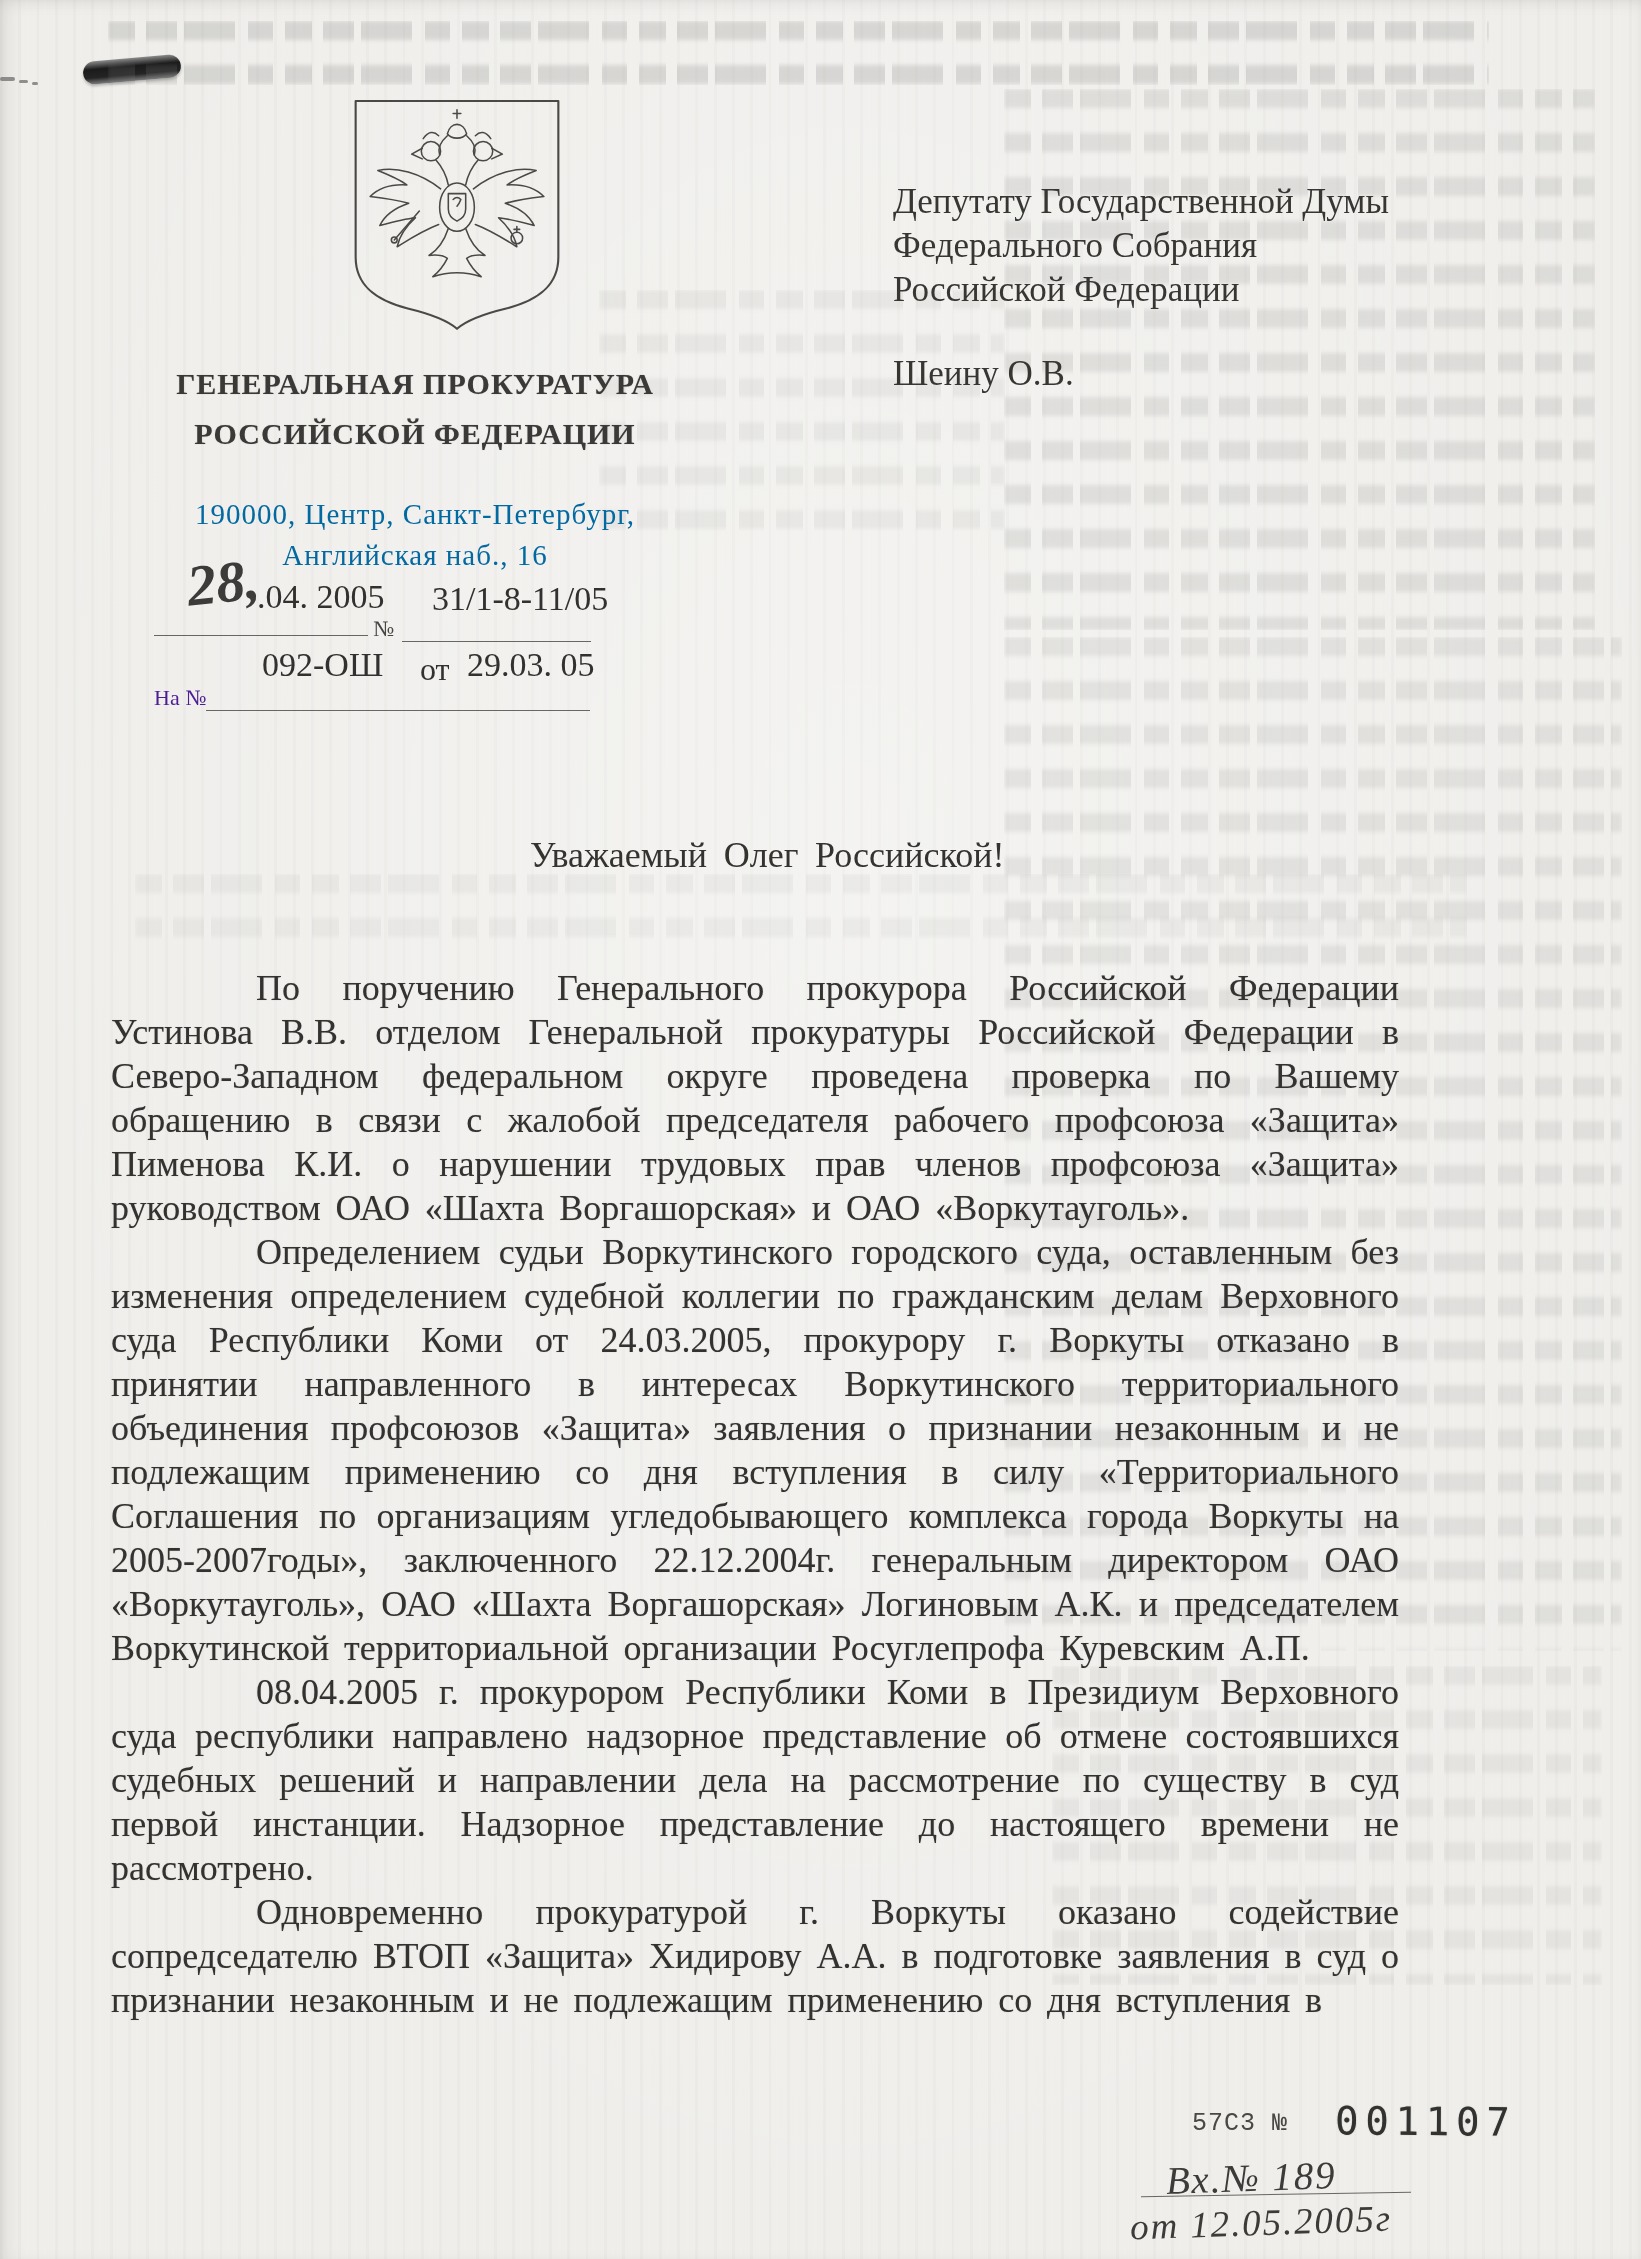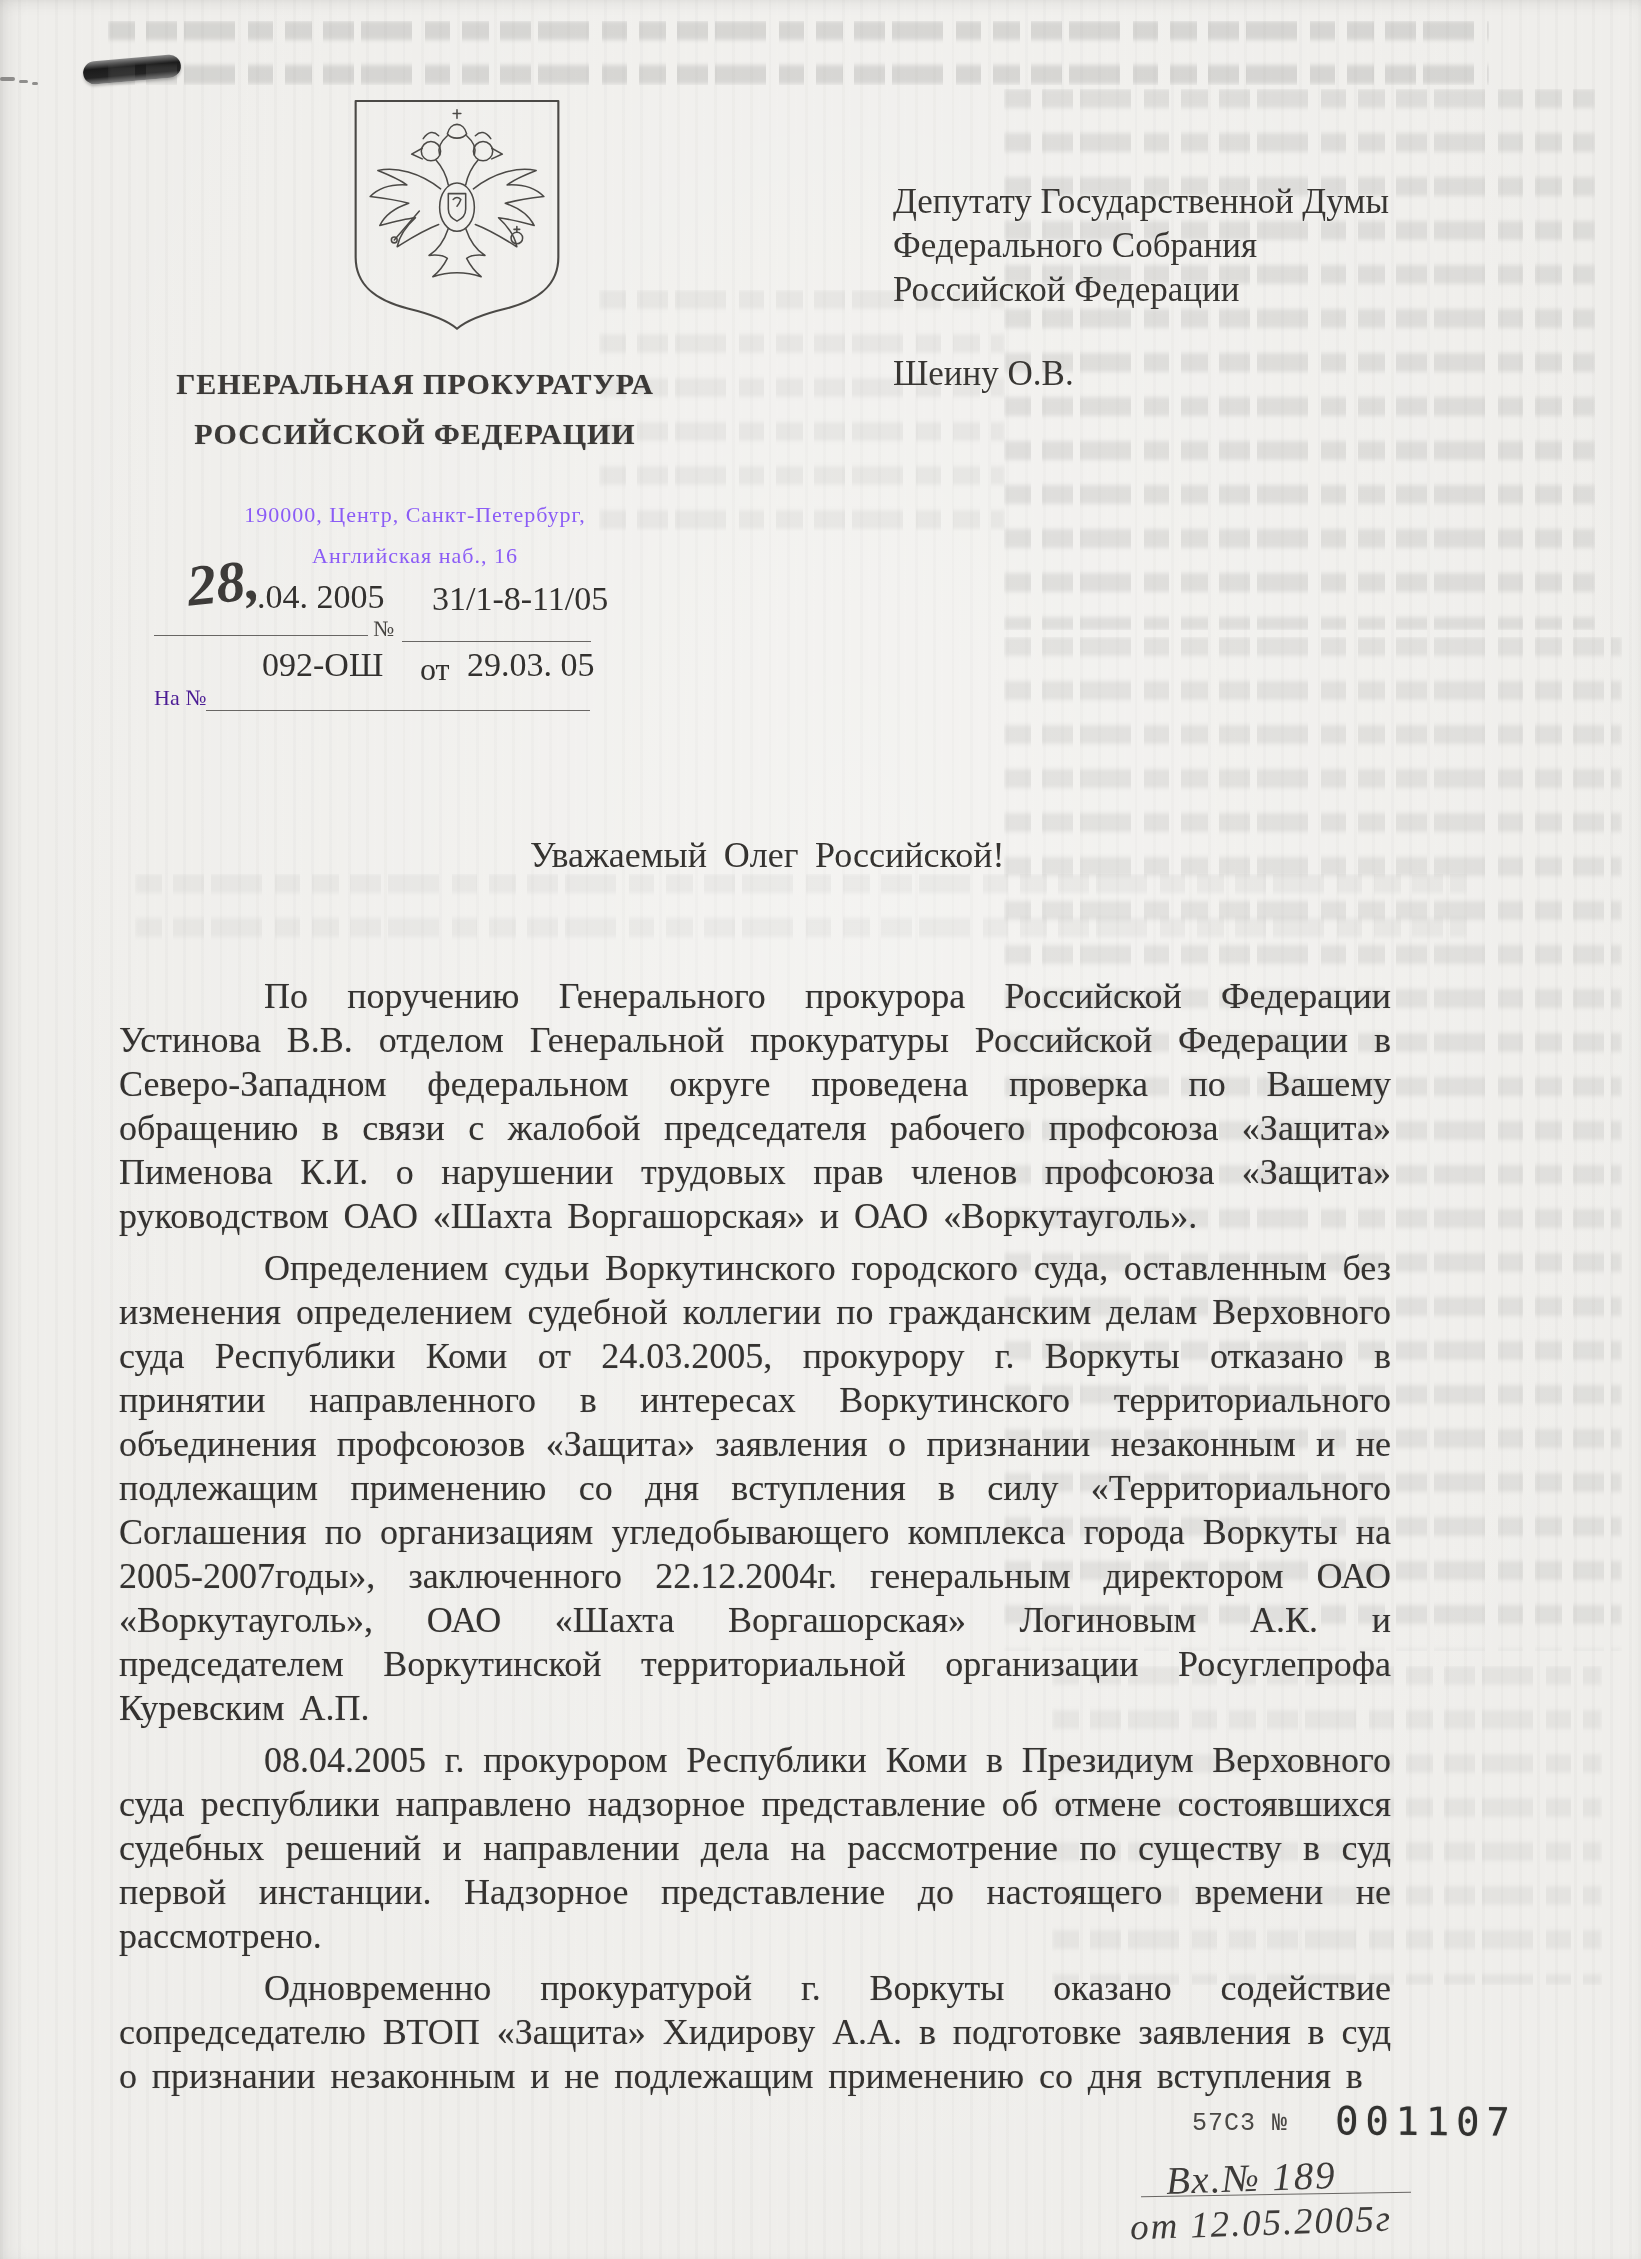--- a/index.html
+++ b/index.html
@@ -40,21 +40,21 @@
   }
   .edge-mark{position:absolute;background:#6f6e6c;opacity:.75;border-radius:1.9px;}
   
   .org-name{
     left:114px;top:359px;width:602px;text-align:center;
     font-weight:bold;font-size:30px;line-height:50px;letter-spacing:1px;color:#3b3937;
     text-shadow:0 0 1px rgba(55,53,50,.35);
   }
   .org-address{
     left:114px;top:494px;width:602px;text-align:center;
-    font-size:22px;line-height:41px;letter-spacing:1px;color:#8b5cf6;
+    font-size:29px;line-height:41px;letter-spacing:1px;color:#0369a1;
   }
   .hw{font-style:italic;color:#3d3b39;}
   .hw-day{left:187px;top:554px;font-size:58px;line-height:58px;transform:rotate(-6deg);font-weight:bold;}
   .date-rest{left:257px;top:578px;font-size:34px;}
   .doc-no{left:432px;top:580px;font-size:34px;}
   .rule{position:absolute;height:0;border-bottom:1.9px solid rgba(70,68,65,.8);}
   .no-sign{left:373px;top:616px;font-size:22px;color:#474542;}
   .ref-no{left:262px;top:646px;font-size:34px;}
   .ref-from{left:420px;top:651px;font-size:32px;}
   .ref-date{left:467px;top:646px;font-size:34px;}
@@ -62,21 +62,21 @@
   
   .addr{left:893px;top:180px;width:618px;font-size:35px;line-height:44px;color:#383633;}
   .addr .name{display:block;margin-top:40px;}
   
   .salutation{left:530px;top:834px;font-size:36px;color:#353330;word-spacing:7.7px;}
   .body-text{
     left:111px;top:966px;width:1288px;
     font-size:36px;line-height:44px;text-align:justify;word-spacing:5.8px;
     color:#343230;text-shadow:0 0 1px rgba(52,50,48,.28);
   }
-  .body-text p{margin:8px;text-indent:145px;}
+  .body-text p{margin:0;text-indent:145px;}
   
   .stamp-series{left:1192px;top:2109px;font-size:25px;color:#4a4845;letter-spacing:1px;font-family:Liberation Mono, monospace;}
   .stamp-number{
     left:1335px;top:2099px;font-family:"DejaVu Sans Mono",monospace;
     font-size:39px;letter-spacing:6.8px;color:#323230;
     text-shadow:0 0 1px rgba(50,50,48,.5);transform:rotate(.4deg);
   }
   .note-in{left:1166px;top:2155px;font-size:39px;transform:rotate(-2deg);letter-spacing:1.9px;}
   .note-rule{left:1141px;top:2194px;width:270px;transform:rotate(-1deg);}
   .note-date{left:1130px;top:2201px;font-size:37px;transform:rotate(-2deg);letter-spacing:1.9px;}

